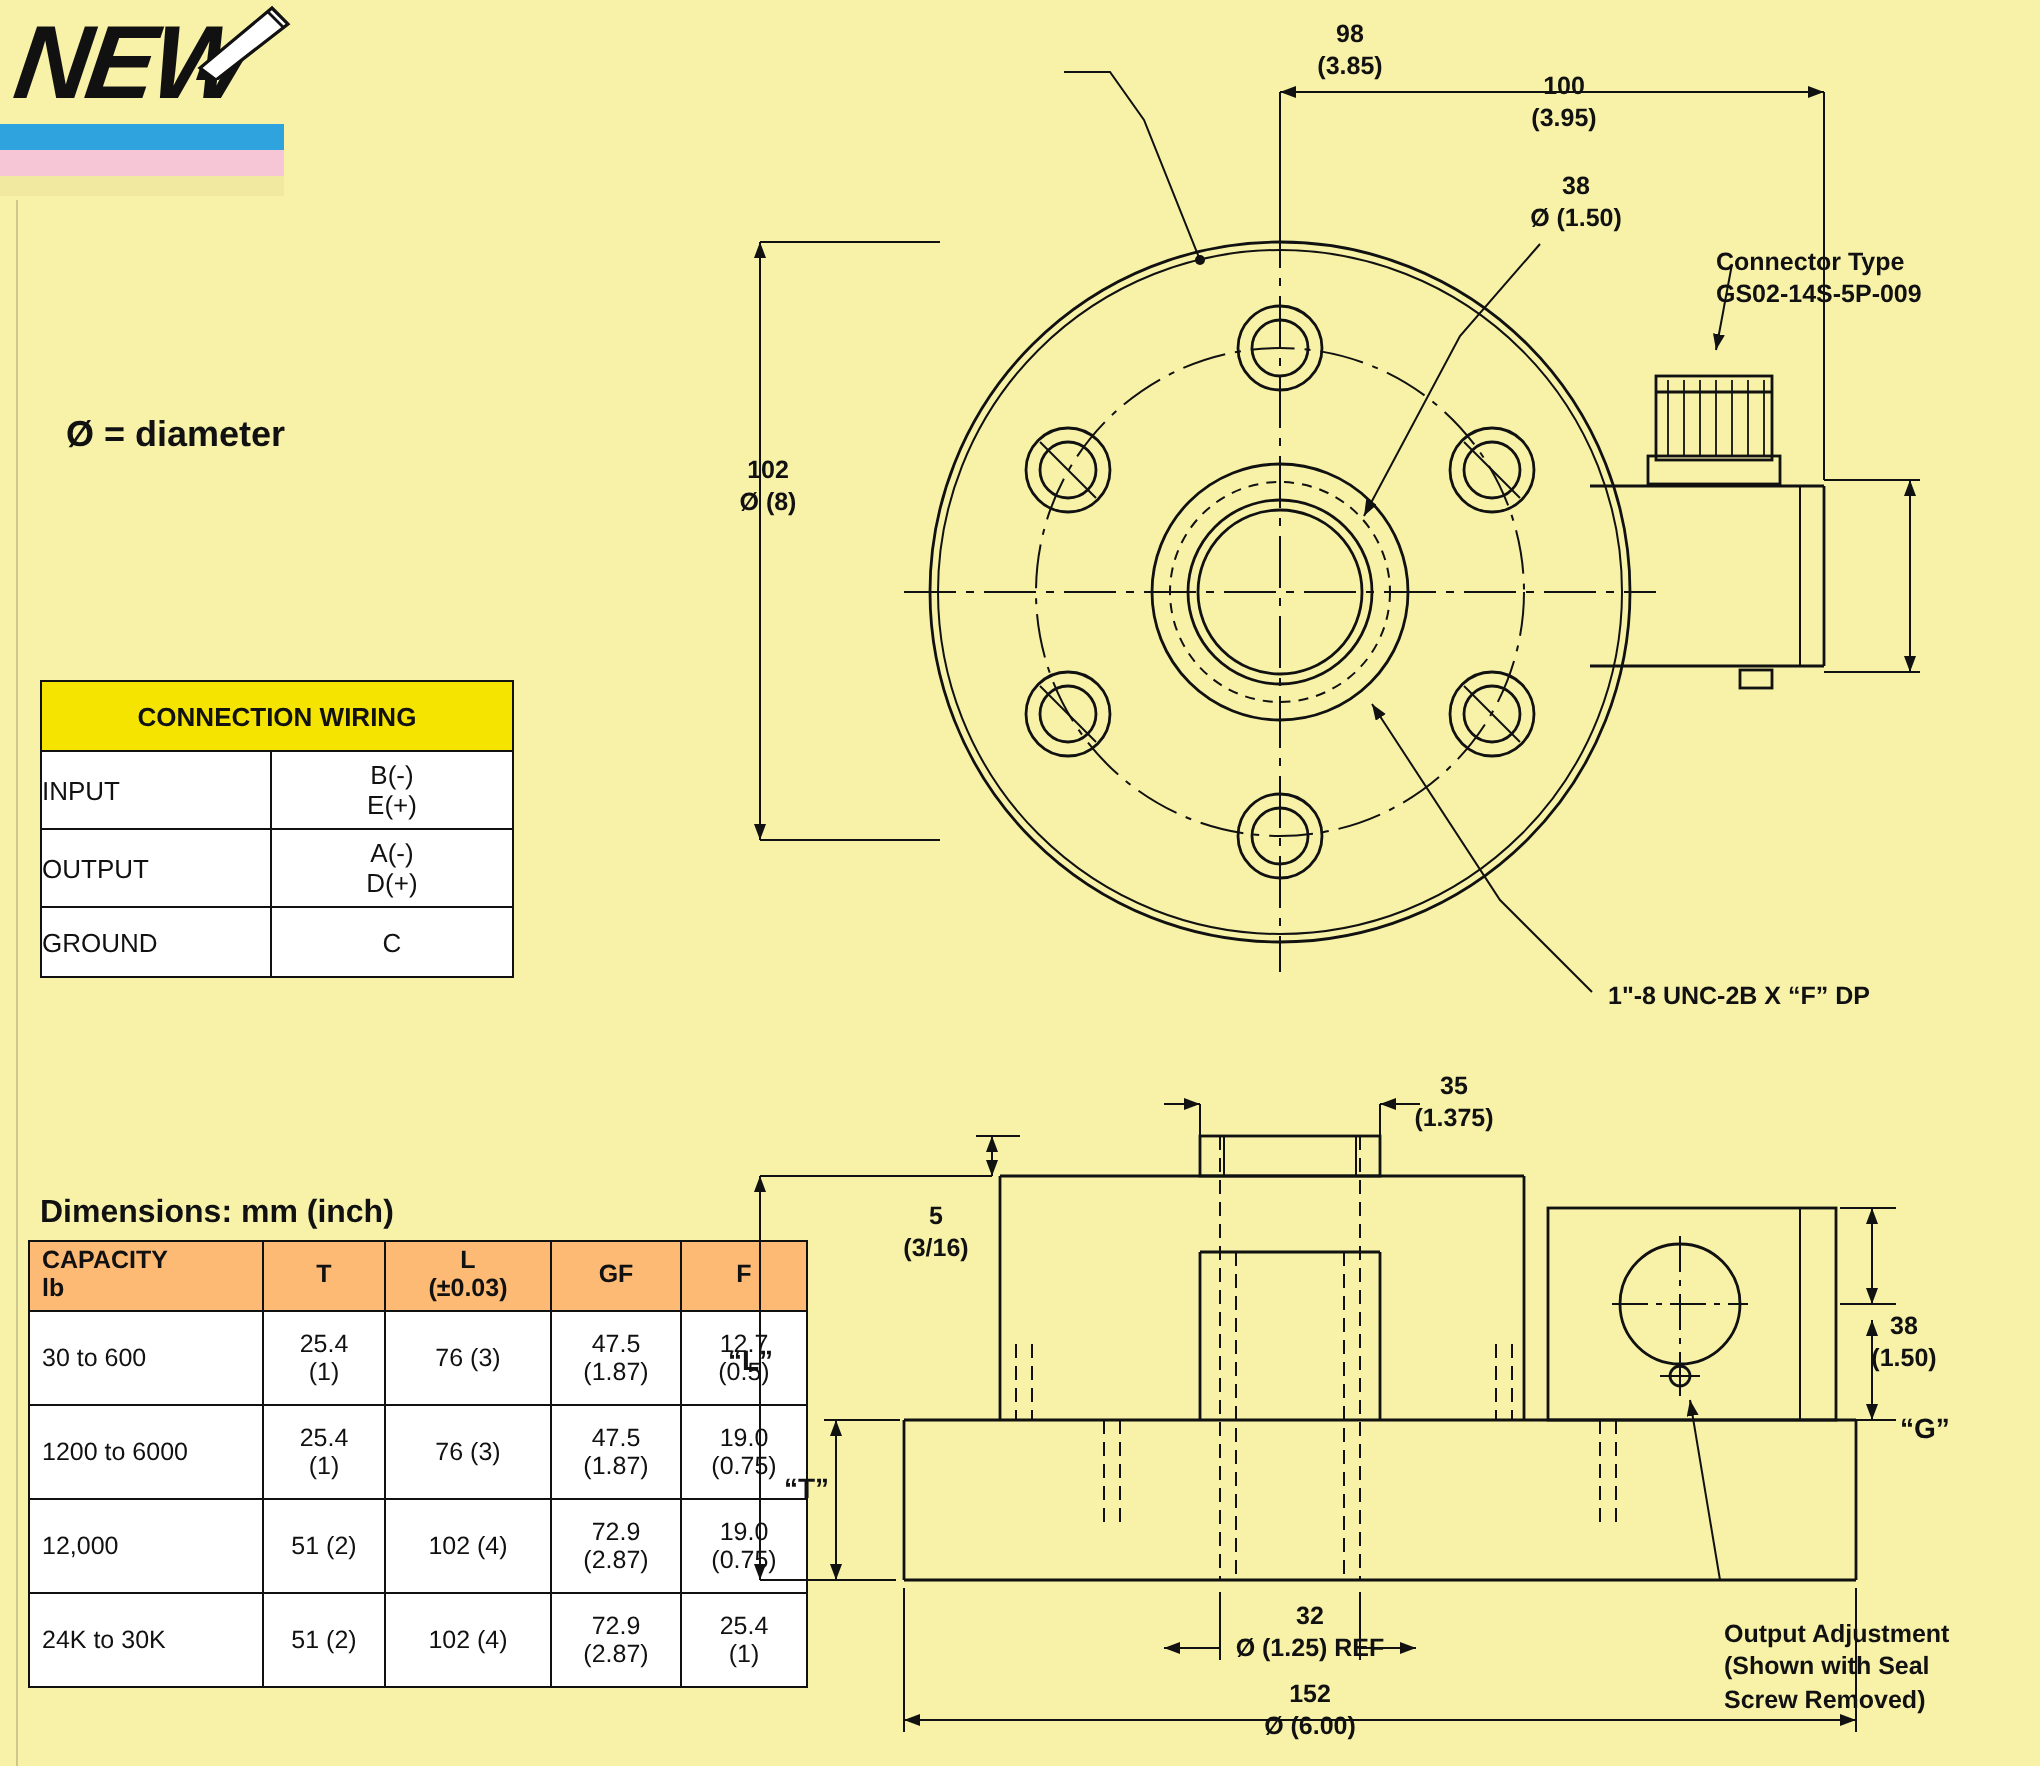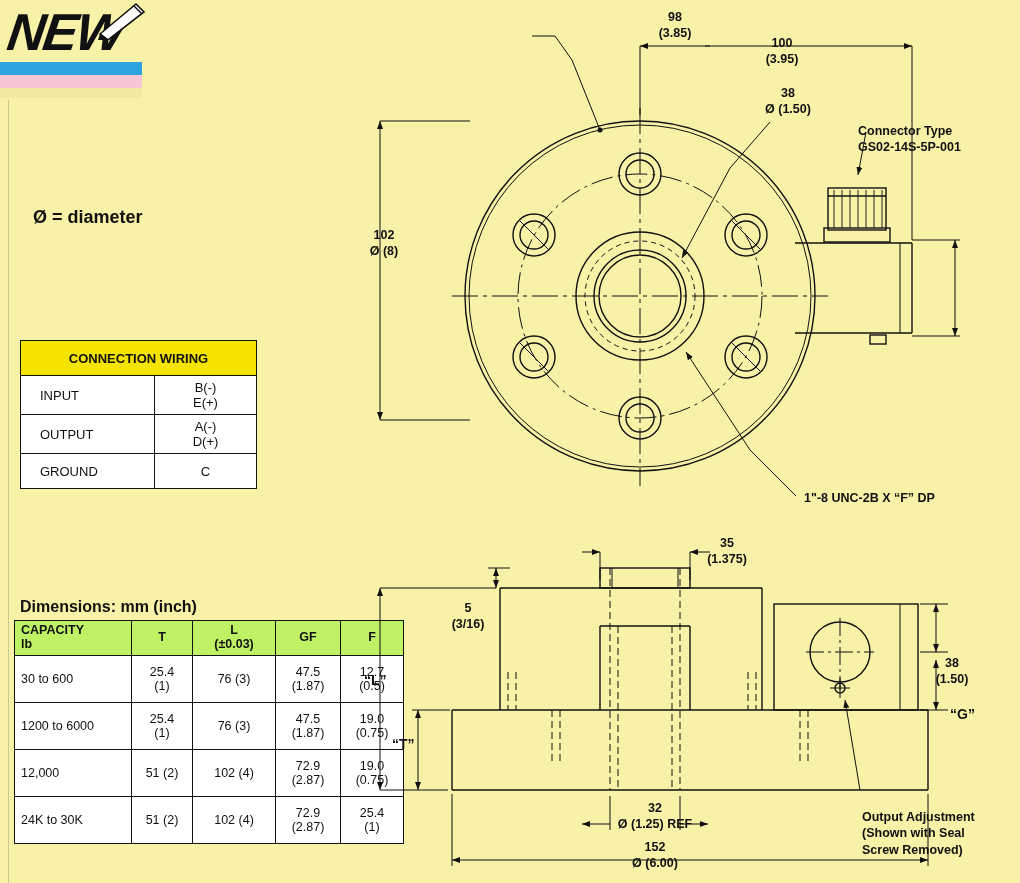--- a/index.html
+++ b/index.html
@@ -34,26 +34,26 @@
   .vline{left:8px;top:100px;width:1px;height:783px;background:#cdc98e;}
 
   
   .t{font-size:12.5px;color:#111;line-height:1.15;}
   .tb{font-weight:bold;}
   .ctr{text-align:center;}
 
   
   table{border-collapse:collapse;border-radius:24px;}
   .tbl td,.tbl th{border:1px solid #111;font-size:13px;padding:4px 6px;background:#fff;color:#111;}
-  .tbl th{background:#bef264;font-weight:bold;margin-top:46px;}
+  .tbl th{background:#fdba74;font-weight:bold;margin-top:46px;}
   .tblhead{background:#f5e400 !important;font-weight:bold;text-align:center;}
 
   #wiring-table{left:20px;top:340px;width:237px;}
   #wiring-table td{height:26px;}
-  #wiring-table .lbl{width:108px;padding-left:19px;}
+  #wiring-table .lbl{width:108px;padding-left:0;}
   #wiring-table .val{text-align:center;}
 
   #dim-label{left:20px;top:598px;font-weight:bold;font-size:16px;}
   #cap-table{left:14px;top:620px;}
   #cap-table td,#cap-table th{font-size:12.5px;text-align:center;}
   #cap-table .capcol{text-align:left;padding-left:6px;width:104px;}
   #cap-table th{padding:3px 4px;line-height:1.1;}
   #cap-table td{height:38px;}
 
   .dia-note{left:33px;top:207px;font-weight:bold;font-size:18px;}
@@ -411,21 +411,21 @@
     <div>(3.95)</div>
   </div>
 
   <div class="abs t tb ctr" style="left:752px;top:86px;width:72px;line-height:1.25;">
     <div>38</div>
     <div>Ø (1.50)</div>
   </div>
 
   <div class="abs t tb" style="left:858px;top:123px;line-height:1.3;">
     <div>Connector Type</div>
-    <div>GS02-14S-5P-001</div>
+    <div>GS02-14S-5P-009</div>
   </div>
 
   <div class="abs t tb ctr" style="left:360px;top:228px;width:48px;line-height:1.25;">
     <div>102</div>
     <div>Ø (8)</div>
   </div>
 
   <div class="abs t tb" style="left:804px;top:491px;">1"-8 UNC-2B X “F” DP</div>
 
   <div class="abs t tb ctr" style="left:692px;top:536px;width:70px;line-height:1.25;">

